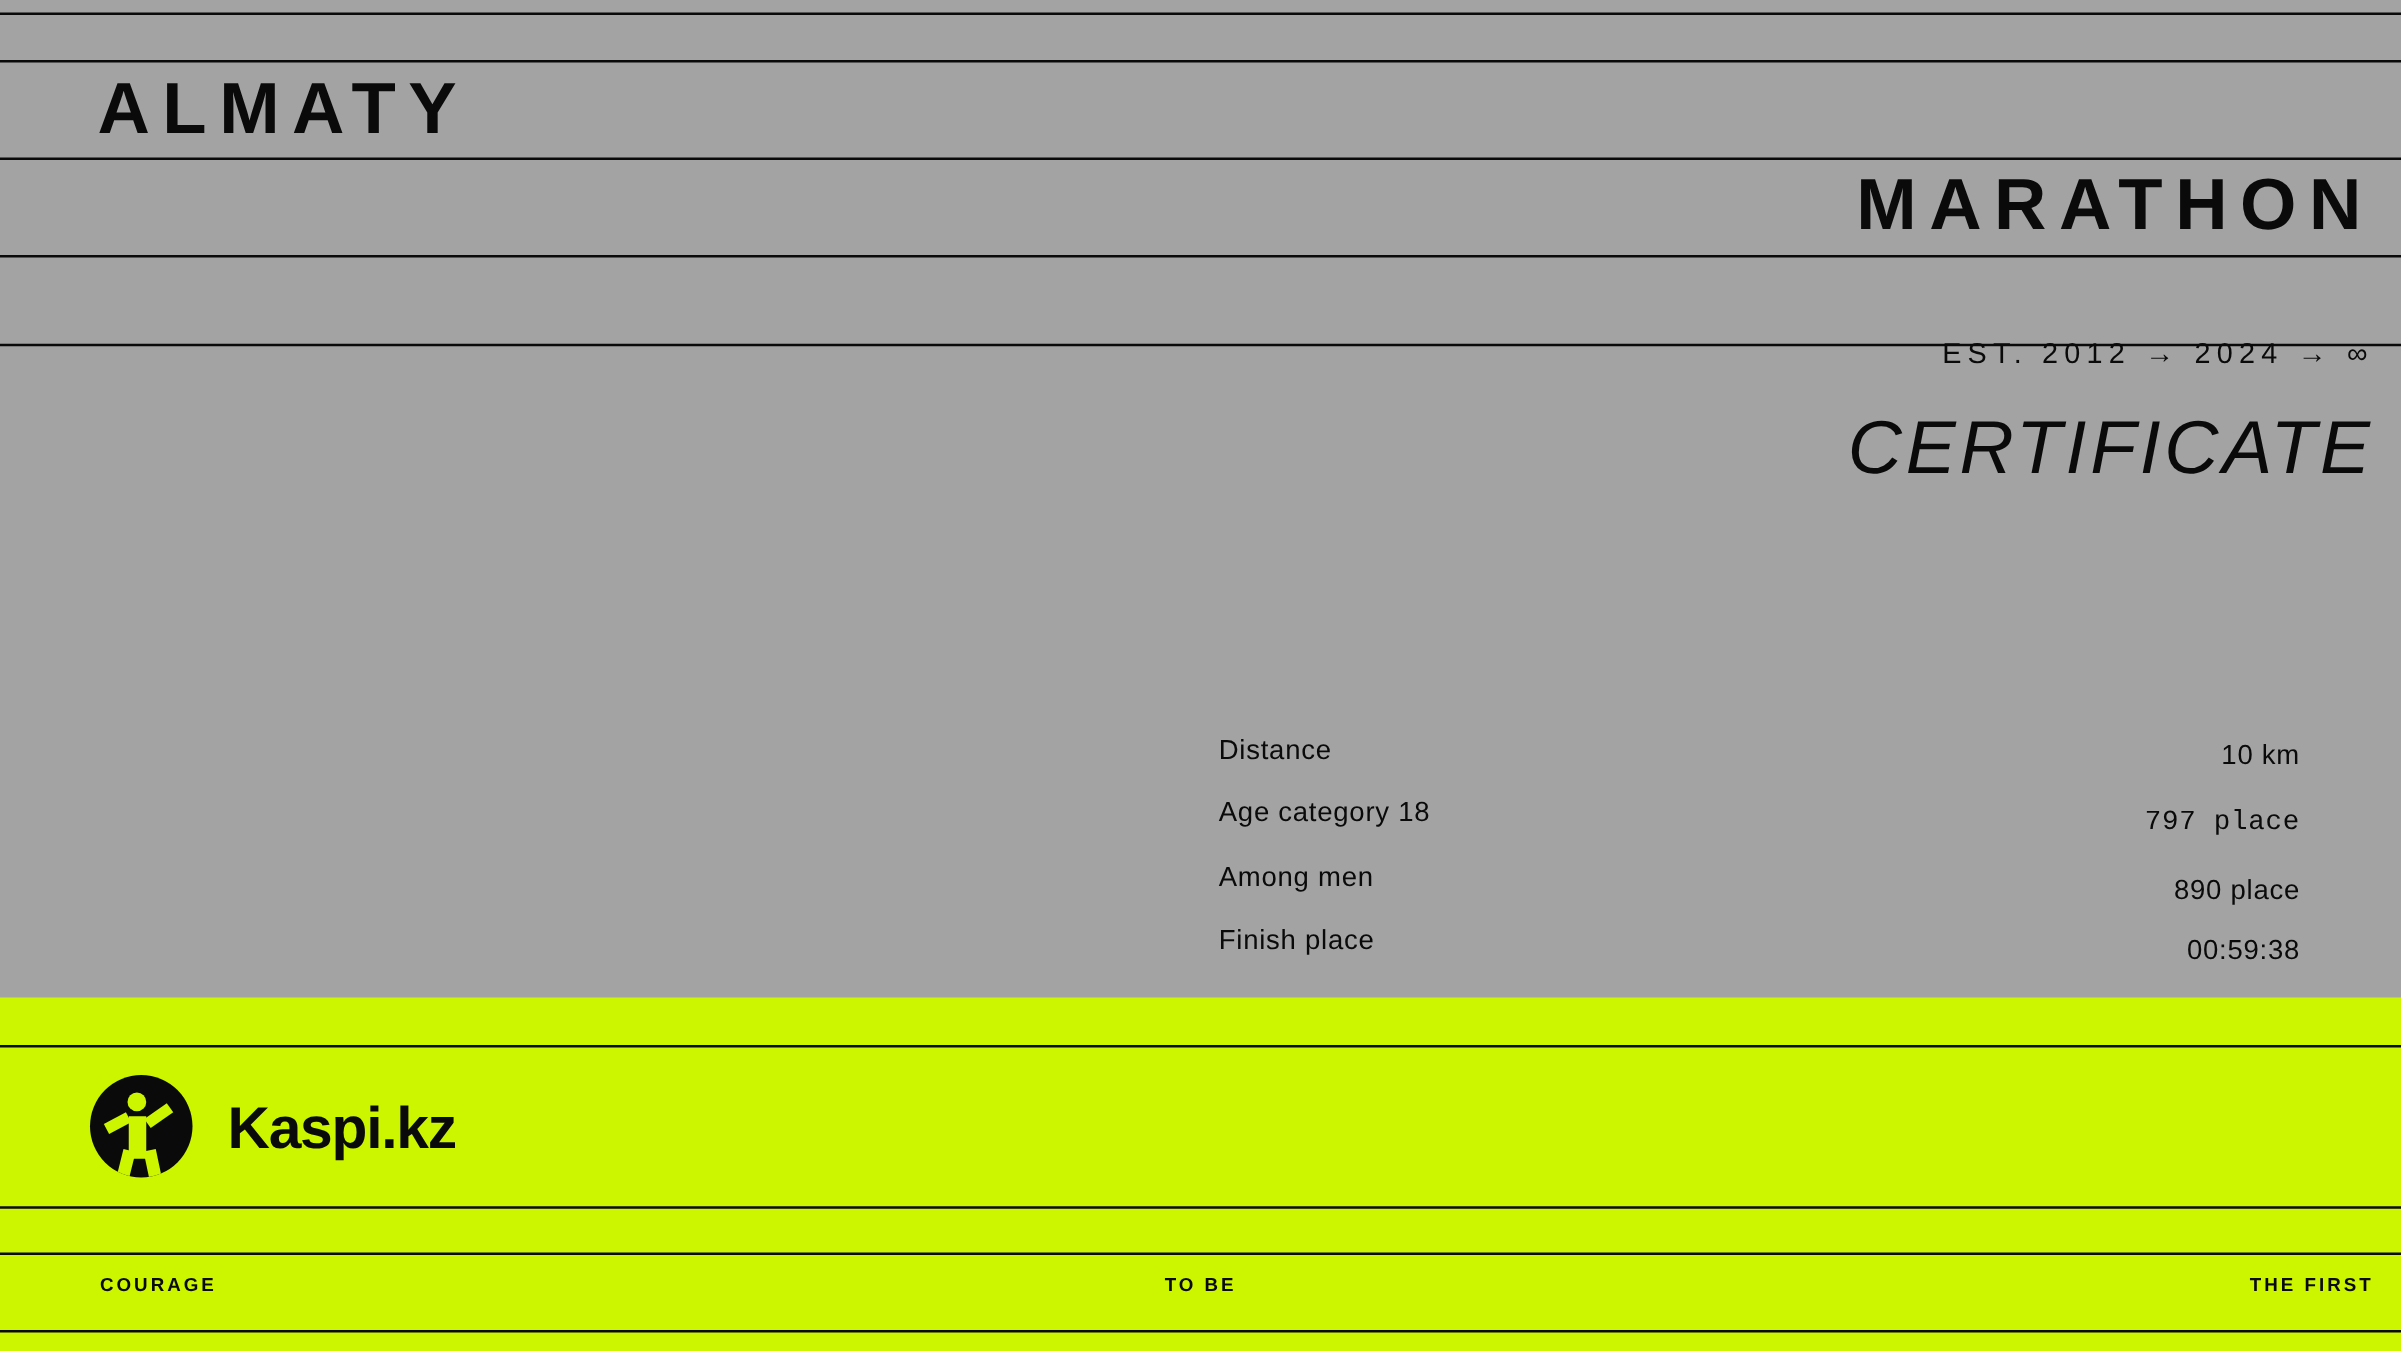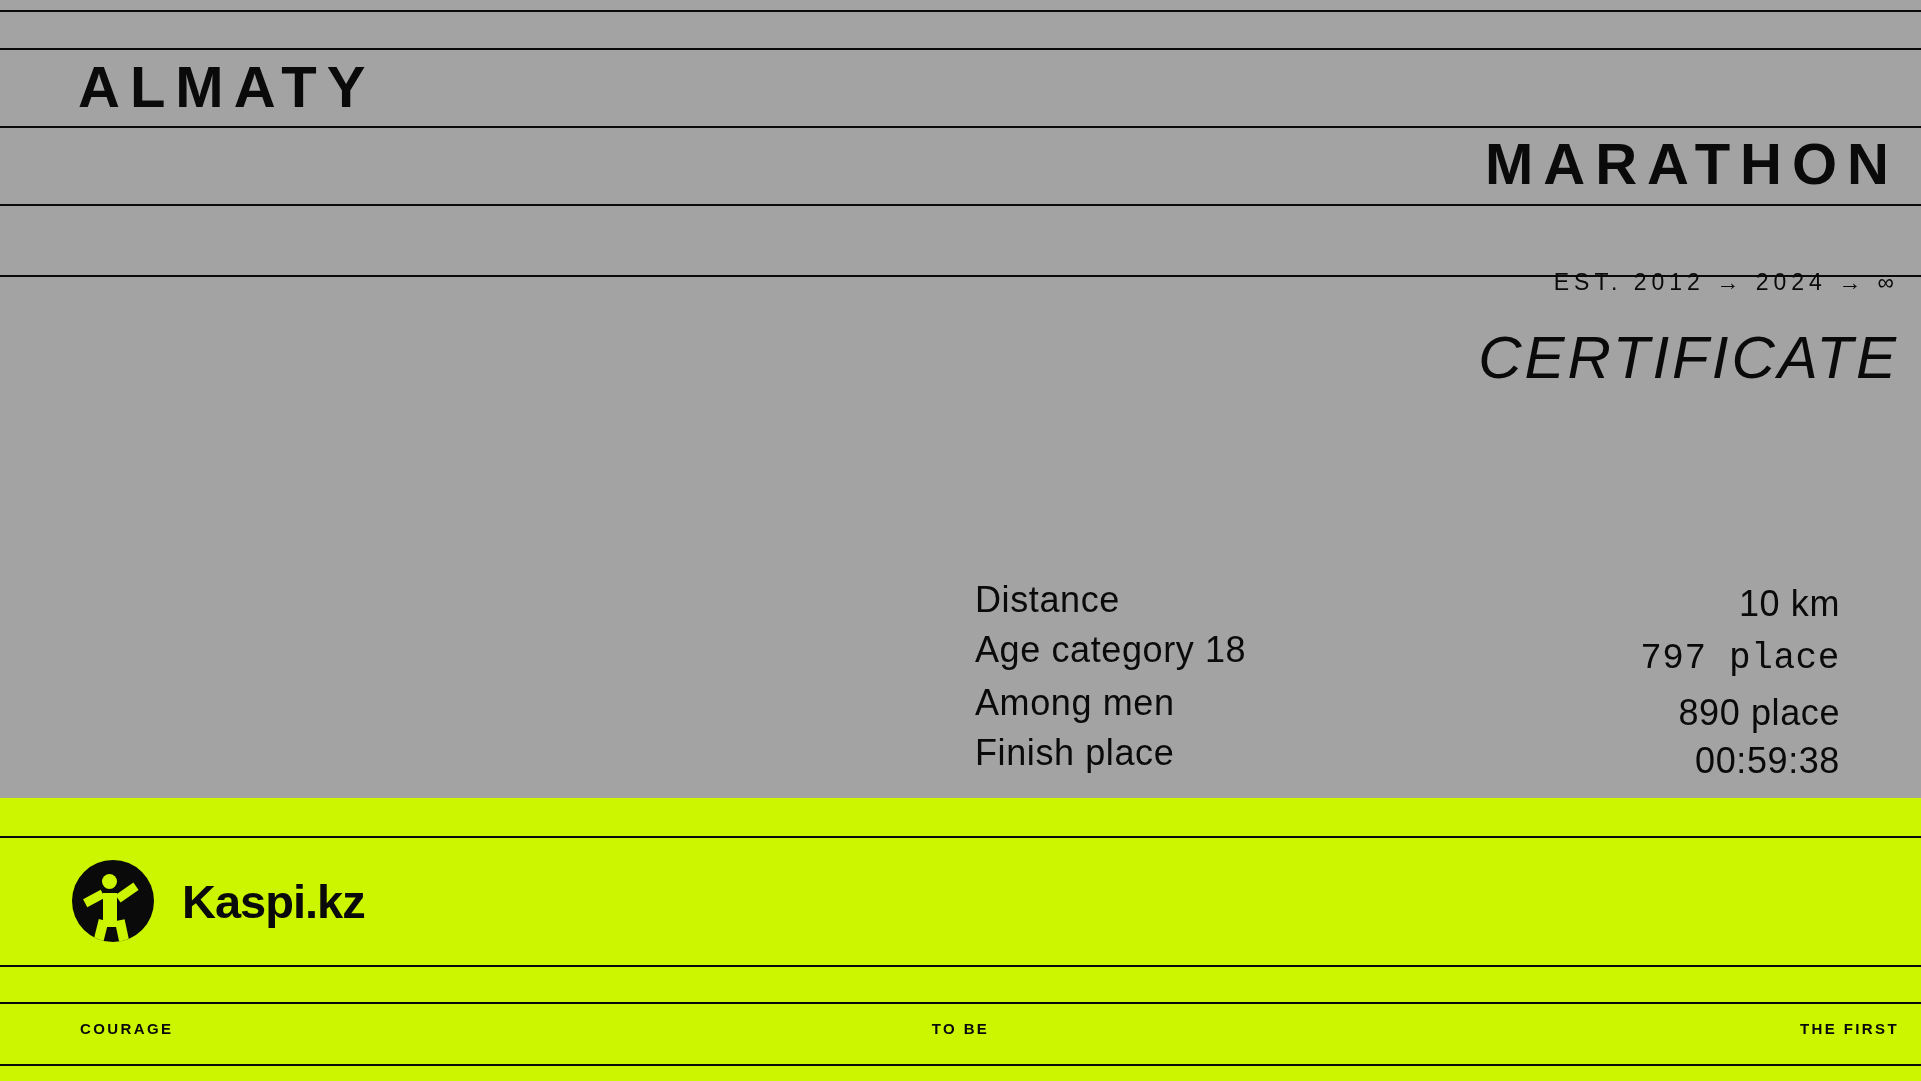--- a/index.html
+++ b/index.html
@@ -101,21 +101,21 @@
   .results {
     position: absolute;
     left: 975px;
     top: 575px;
     width: 865px;
   }
   .res-row {
     display: flex;
     justify-content: space-between;
     align-items: baseline;
-    font-size: 36px;
+    font-size: 22px;
     letter-spacing: 0.6px;
     white-space: nowrap;
   }
   .res-row .lbl { line-height: 50px; }
   .res-row .val { line-height: 50px; }
   .res-row:nth-child(1) .val { transform: translateY(4px); }
   .res-row:nth-child(2) .val { transform: translateY(6px); font-family: Liberation Mono, monospace; }
   .res-row:nth-child(3) .val { transform: translateY(10px); }
   .res-row:nth-child(4) .val { transform: translateY(8px); }
 

